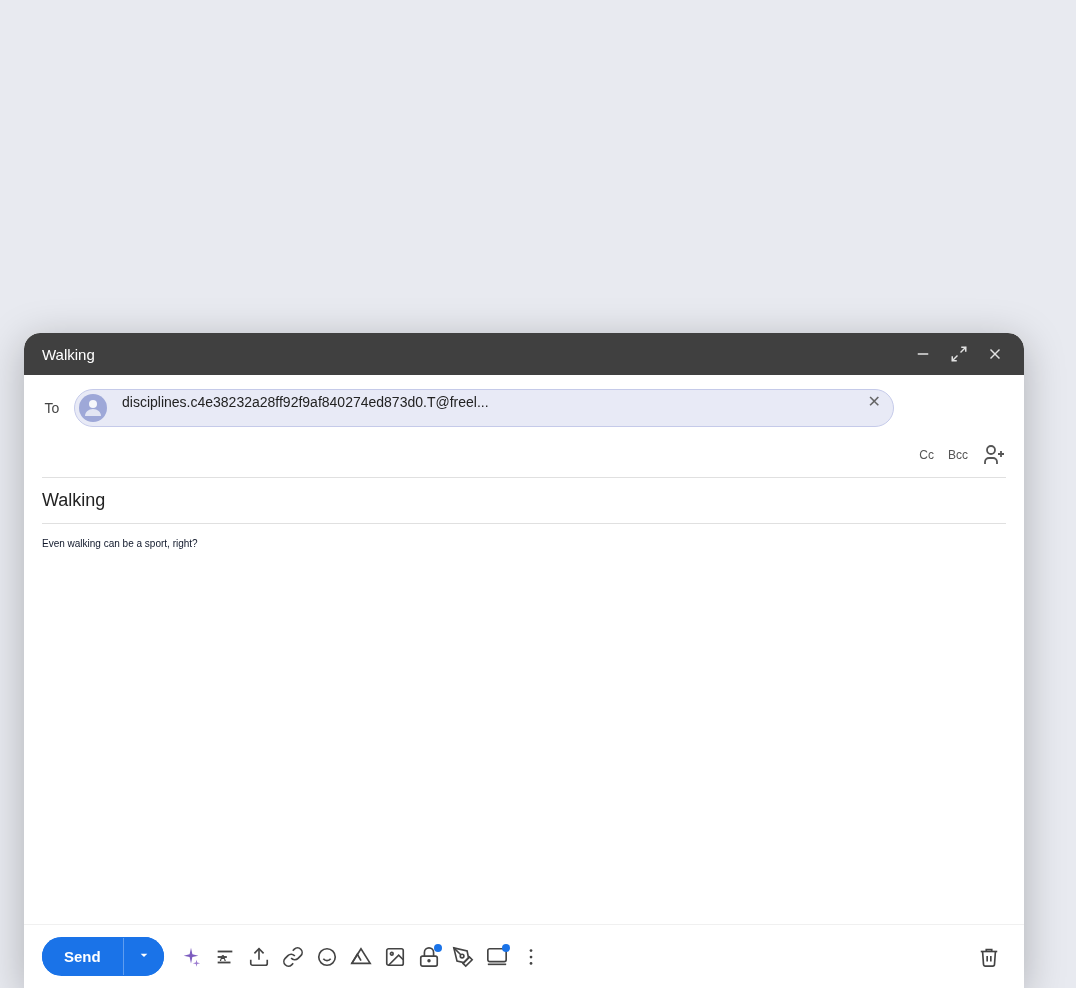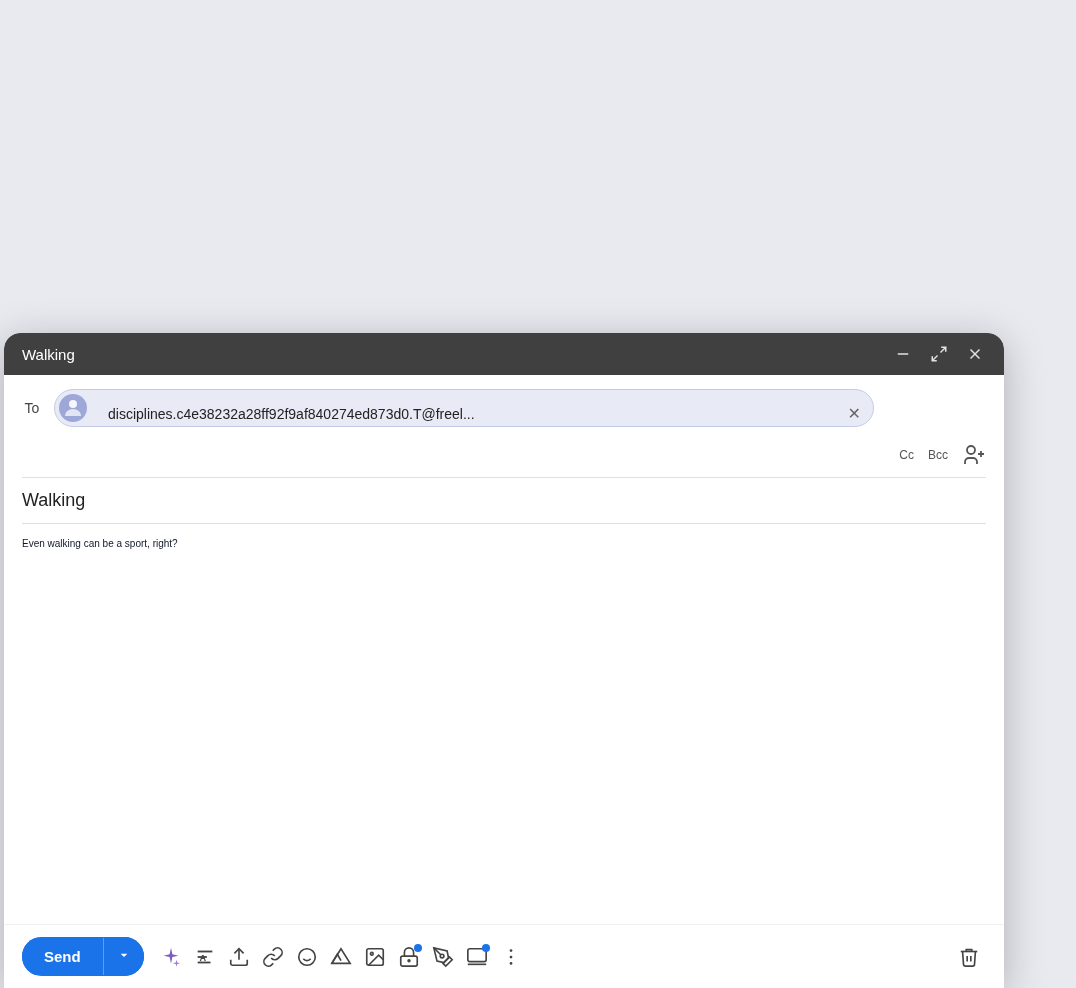--- a/index.html
+++ b/index.html
@@ -16,21 +16,21 @@
       align-items: center;
       min-height: 100vh;
       width: 1076px;
       height: 988px;
       overflow: hidden;
     }
 
     .compose-window {
       position: absolute;
       bottom: 0;
-      right: 72px;
+      right: 52px;
       width: 1000px;
       background: #fff;
       border-radius: 16px 16px 0 0;
       box-shadow: 0 8px 40px rgba(0,0,0,0.25);
       display: flex;
       flex-direction: column;
       overflow: hidden;
     }
 
     .title-bar {
@@ -85,25 +85,25 @@
     .to-label {
       font-size: 14px;
       color: #444;
       font-weight: 500;
       min-width: 20px;
       text-align: center;
     }
 
     .recipient-chip {
       display: flex;
-      align-items: flex-end;
+      align-items: flex-start;
       background: #e8eaf6;
       border-radius: 20px;
       padding: 4px 10px 4px 4px;
-      gap: 21px;
+      gap: 15px;
       flex: 1;
       max-width: 820px;
       border: 1px solid #c5cae9;
     }
 
     .recipient-avatar {
       width: 28px;
       height: 28px;
       border-radius: 50%;
       background: #9ea8d8;

